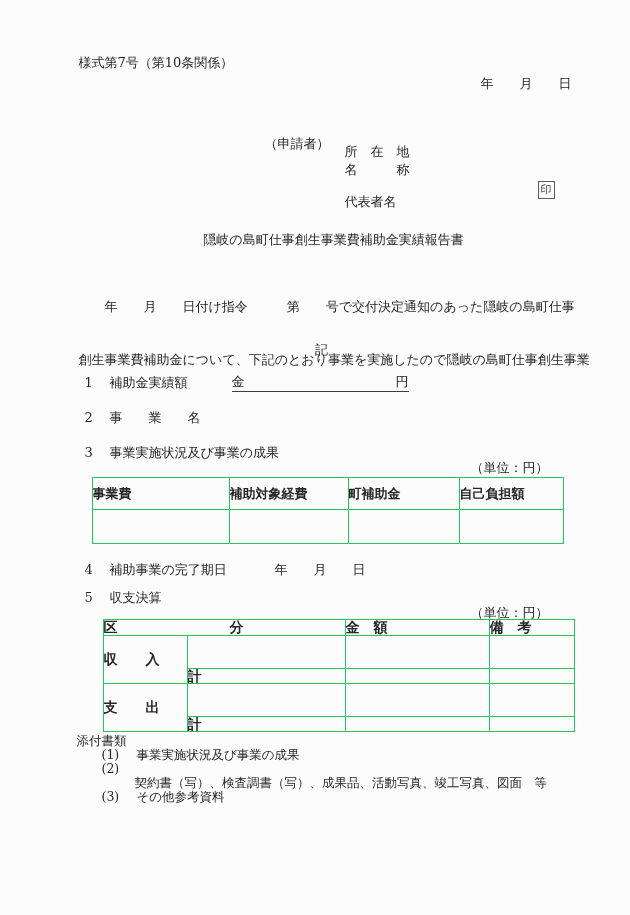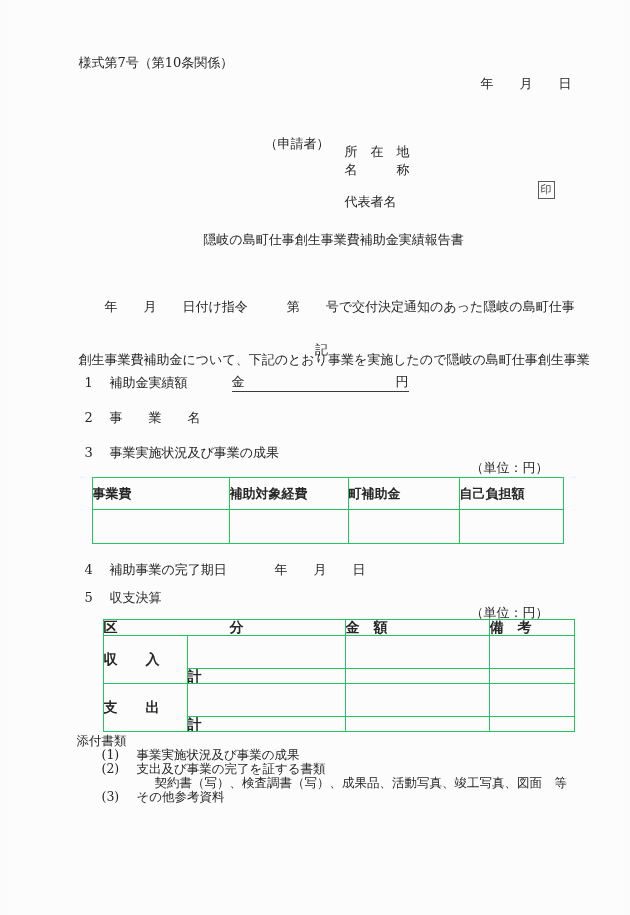--- a/index.html
+++ b/index.html
@@ -170,25 +170,24 @@
 
   <div class="att-row" style="left:70px; top:733px;">添付書類</div>
 
   <div class="att-row" style="left:85px; top:747px; width:500px;">
     <span class="att-no">(1)</span>
     <span class="att-text">事業実施状況及び事業の成果</span>
   </div>
 
   <div class="att-row" style="left:85px; top:761px; width:500px;">
     <span class="att-no">(2)</span>
-    <span class="att-text">支出及び事業の完了を証する書類</span>
   </div>
 
   <div class="att-row" style="left:85px; top:775px; width:500px;">
-    <span class="att-text" style="left:43px;margin-left:20px;">契約書（写）、検査調書（写）、成果品、活動写真、竣工写真、図面　等</span>
+    <span class="att-text" style="left:43px;">契約書（写）、検査調書（写）、成果品、活動写真、竣工写真、図面　等</span>
   </div>
 
   <div class="att-row" style="left:85px; top:789px; width:500px;">
     <span class="att-no">(3)</span>
     <span class="att-text">その他参考資料</span>
   </div>
 
 </div>
 
 </body></html>

